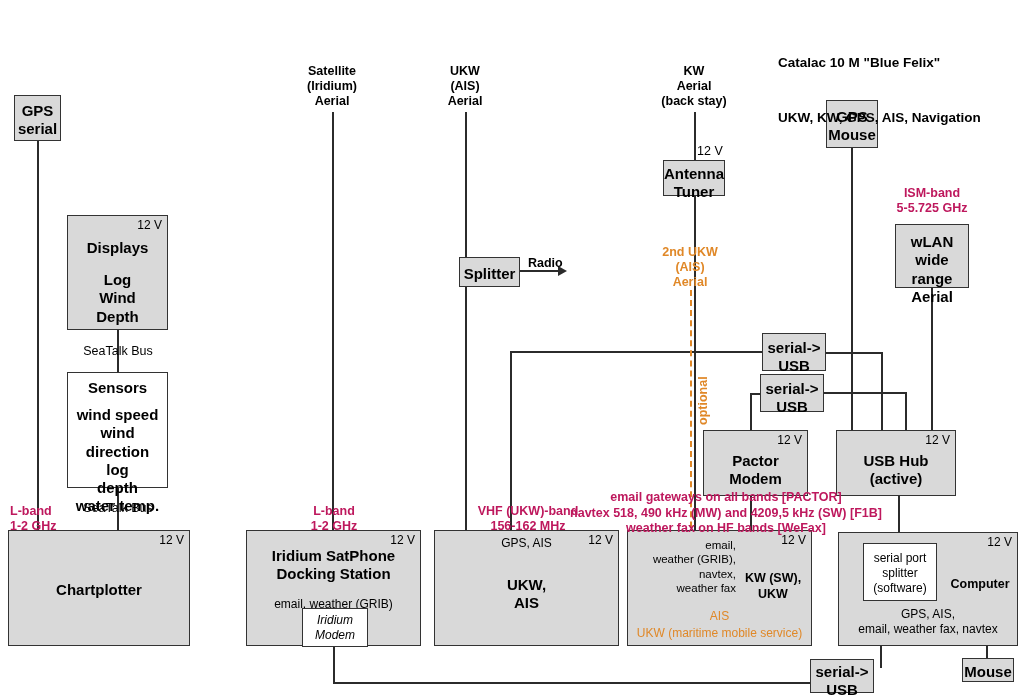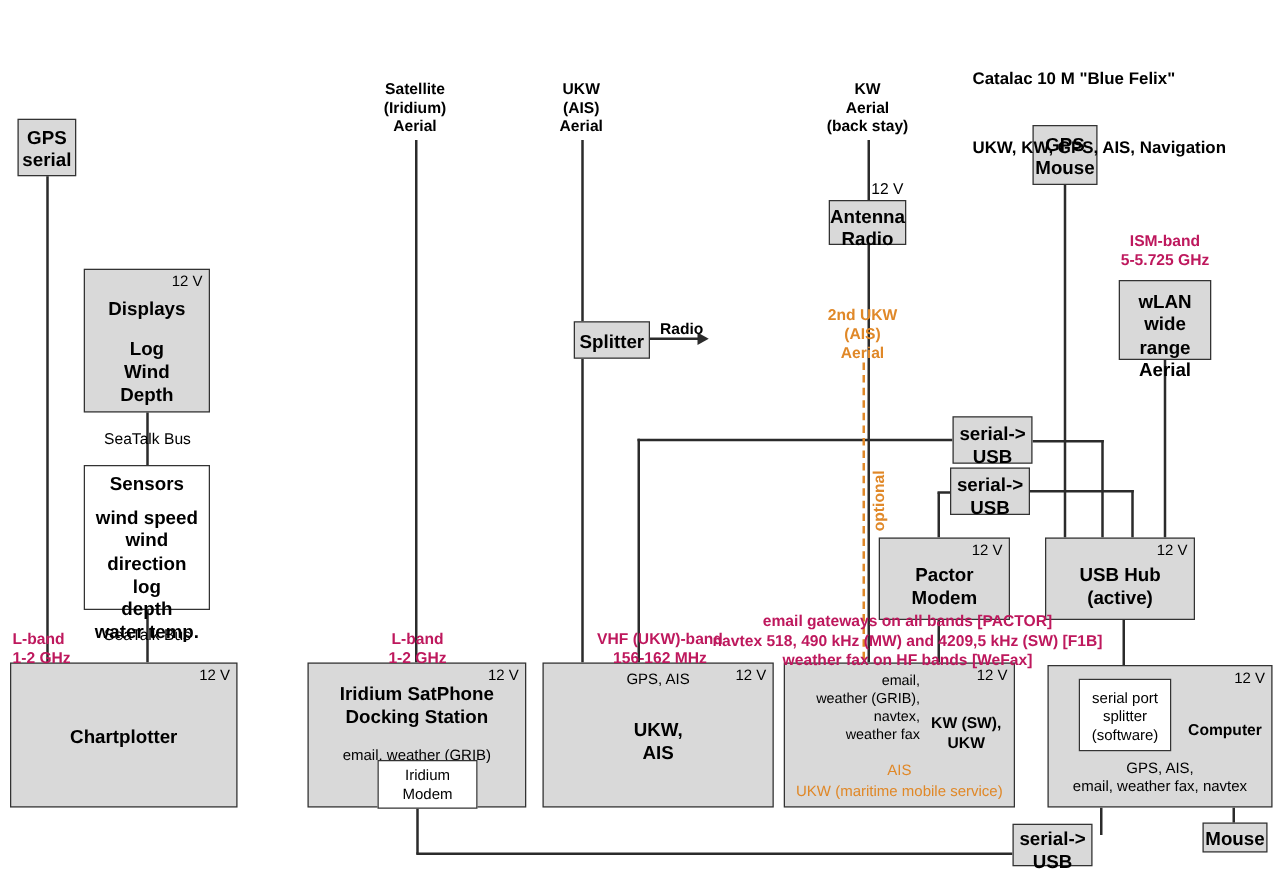--- a/index.html
+++ b/index.html
@@ -178,21 +178,21 @@
     <span class="volt">12 V</span>
     <div class="ctr ttl" style="top:50px;">Chartplotter</div>
   </div>
 
   <div class="box" style="left:459px;top:257px;width:61px;height:30px;">
     <div class="ctr ttl" style="top:7px;">Splitter</div>
   </div>
 
   <div class="box" style="left:663px;top:160px;width:62px;height:36px;">
     <div class="ctr ttl" style="top: 4px; white-space: pre-line;">Antenna
-Radio</div>
+Tuner</div>
   </div>
   <div class="lbl norm" style="left:697px;top:144px;">12 V</div>
 
   <div class="box" style="left:826px;top:100px;width:52px;height:48px;">
     <div class="ctr ttl" style="top: 7px; white-space: pre-line;">GPS
 Mouse</div>
   </div>
 
   <div class="box" style="left:895px;top:224px;width:74px;height:64px;">
     <div class="ctr ttl" style="top: 8px; white-space: pre-line;">wLAN
@@ -220,21 +220,21 @@
     <span class="volt">12 V</span>
     <div class="ctr ttl" style="top: 21px; white-space: pre-line;">USB Hub
 (active)</div>
   </div>
 
   <div class="box" style="left:246px;top:530px;width:175px;height:116px;">
     <span class="volt">12 V</span>
     <div class="ctr ttl" style="top: 16px; white-space: pre-line;">Iridium SatPhone
 Docking Station</div>
     <div class="ctr sub" style="top:66px;">email, weather (GRIB)</div>
-    <div class="box white" style="left:55px;top:77px;width:80px;height:39px;">
+    <div class="box white" style="left:55px;top:77px;width:66px;height:39px;font-style:italic;">
       <div class="ctr sub" style="top: 4px; white-space: pre-line;">Iridium
 Modem</div>
     </div>
   </div>
 
   <div class="box" style="left:434px;top:530px;width:185px;height:116px;">
     <span class="volt">12 V</span>
     <div class="ctr sub" style="top:5px;">GPS, AIS</div>
     <div class="ctr ttl" style="top: 45px; white-space: pre-line;">UKW,
 AIS</div>

